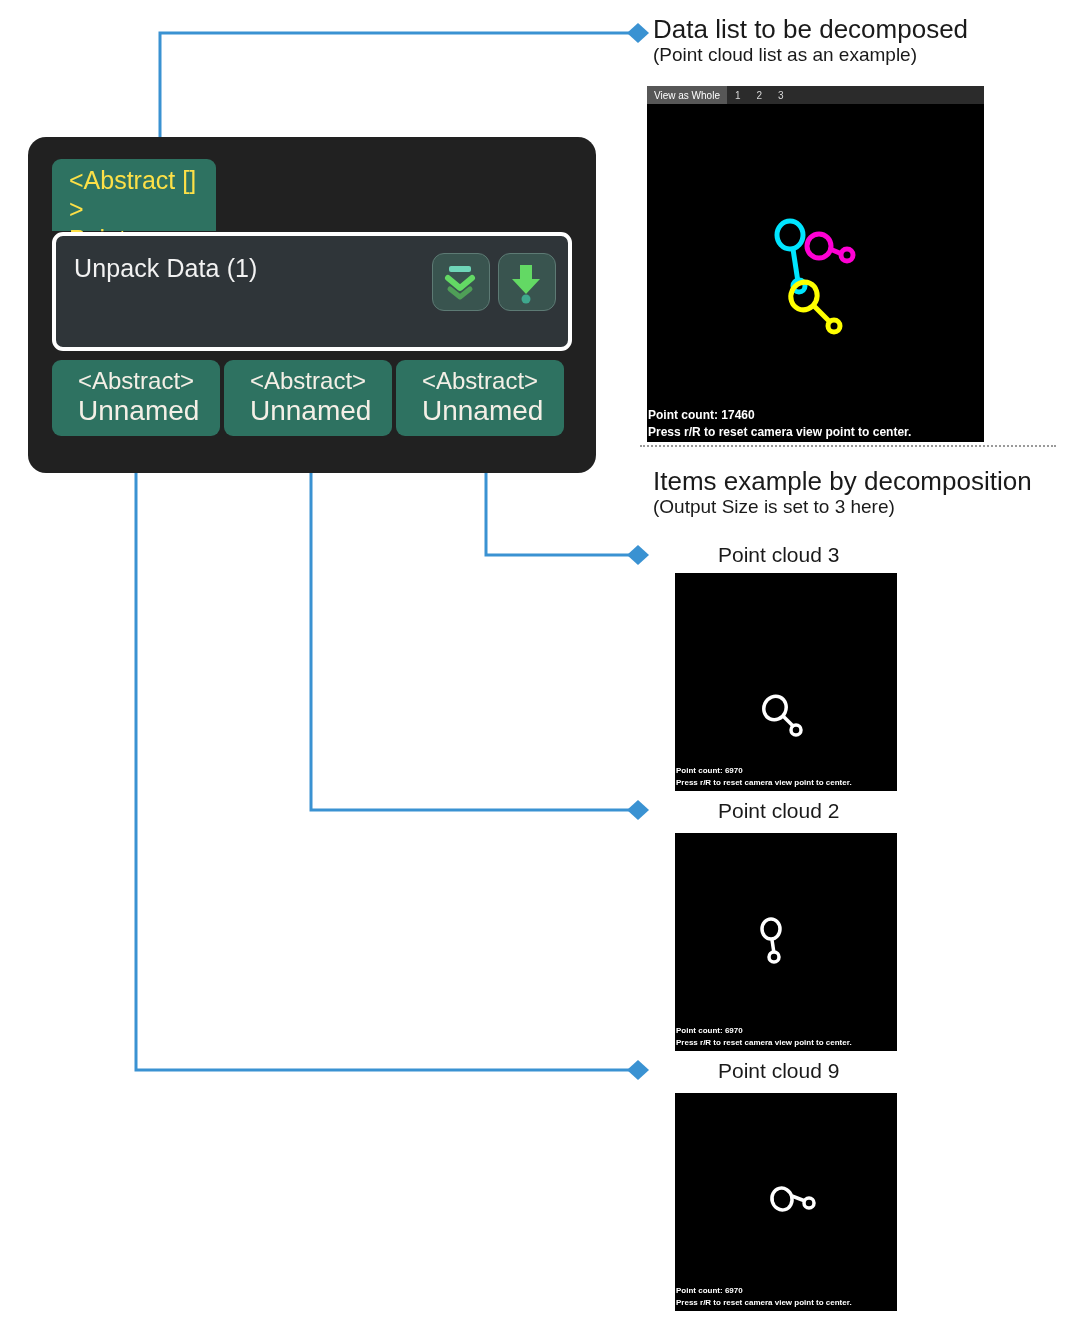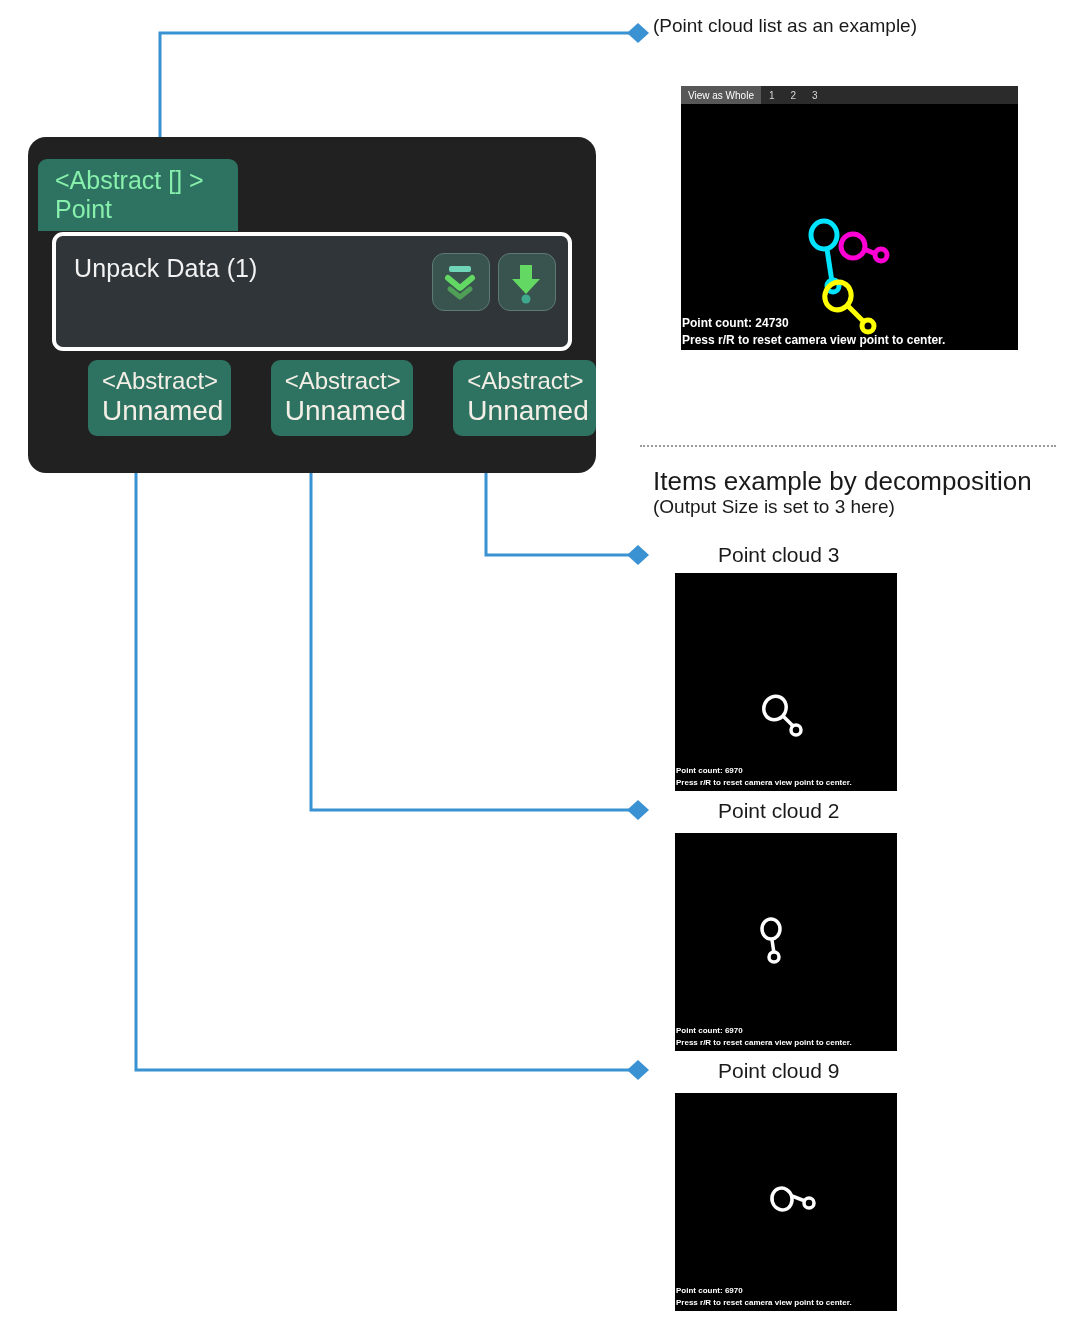--- a/index.html
+++ b/index.html
@@ -35,29 +35,29 @@
     left: 28px;
     top: 137px;
     width: 568px;
     height: 336px;
     background: #212121;
     border-radius: 18px;
   }
 
   .node-header {
     position: absolute;
-    left: 10px;
+    left: 24px;
     top: 22px;
-    width: 200px;
+    width: 164px;
     height: 72px;
     background: #2e7261;
     border-radius: 9px 9px 0 0;
     box-sizing: border-box;
     padding: 7px 0 0 17px;
-    color: #86efac;
+    color: #fde047;
     line-height: 1.17;
   }
   .node-header .l1 { font-size: 25px; }
   .node-header .l2 { font-size: 25px; }
 
   .unpack-box {
     position: absolute;
     left: 24px;
     top: 95px;
     width: 520px;
@@ -97,24 +97,23 @@
     height: 76px;
     display: flex;
     gap: 4px;
   }
   .out-port {
     width: 168px;
     height: 76px;
     background: #2e7261;
     border-radius: 9px;
     box-sizing: border-box;
-    padding: 7px 0 0 14px;
+    padding: 7px 0 0 26px;
     color: #f4efe6;
     line-height: 1.17;
-    margin-left: 36px;
   }
   .out-port .l1 { font-size: 24px; }
   .out-port .l2 { font-size: 28px; }
 
   
   .ann {
     position: absolute;
     color: #1a1a1a;
   }
   .ann .h {
@@ -147,24 +146,24 @@
     border-top: 2px dotted #9a9a9a;
   }
 
   
   .viewer {
     position: absolute;
     background: #000000;
     overflow: hidden;
   }
   .viewer-main {
-    left: 681px;
+    left: 647px;
     top: 86px;
     width: 337px;
-    height: 264px;
+    height: 356px;
   }
   .tabbar {
     position: absolute;
     left: 0; top: 0;
     width: 100%;
     height: 18px;
     background: #2b2b2b;
     display: flex;
     align-items: stretch;
   }
@@ -273,20 +272,21 @@
         <div class="l2">Unnamed</div>
       </div>
       <div class="out-port">
         <div class="l1">&lt;Abstract&gt;</div>
         <div class="l2">Unnamed</div>
       </div>
     </div>
   </div>
 
   <div class="ann ann-top">
+    <div class="h">Data list to be decomposed</div>
     <div class="sub">(Point cloud list as an example)</div>
   </div>
 
   <div class="viewer viewer-main">
     <svg class="pc-svg" width="337" height="324" viewBox="0 0 337 324">
       <rect x="0" y="0" width="337" height="324" fill="#000000"></rect>
 
       <g stroke="#00e5ff" fill="none" stroke-width="5">
         <ellipse cx="143" cy="149" rx="13" ry="14"></ellipse>
         <line x1="146" y1="163" x2="151" y2="196"></line>
@@ -306,21 +306,21 @@
       </g>
     </svg>
 
     <div class="tabbar">
       <div class="tab active">View as Whole</div>
       <div class="tab num">1</div>
       <div class="tab num">2</div>
       <div class="tab num">3</div>
     </div>
 
-    <div class="status s1">Point count: 24730</div>
+    <div class="status s1">Point count: 17460</div>
     <div class="status s2">Press r/R to reset camera view point to center.</div>
   </div>
 
   <div class="divider"></div>
 
   <div class="ann ann-mid">
     <div class="h">Items example by decomposition</div>
     <div class="sub">(Output Size is set to 3 here)</div>
   </div>
 

